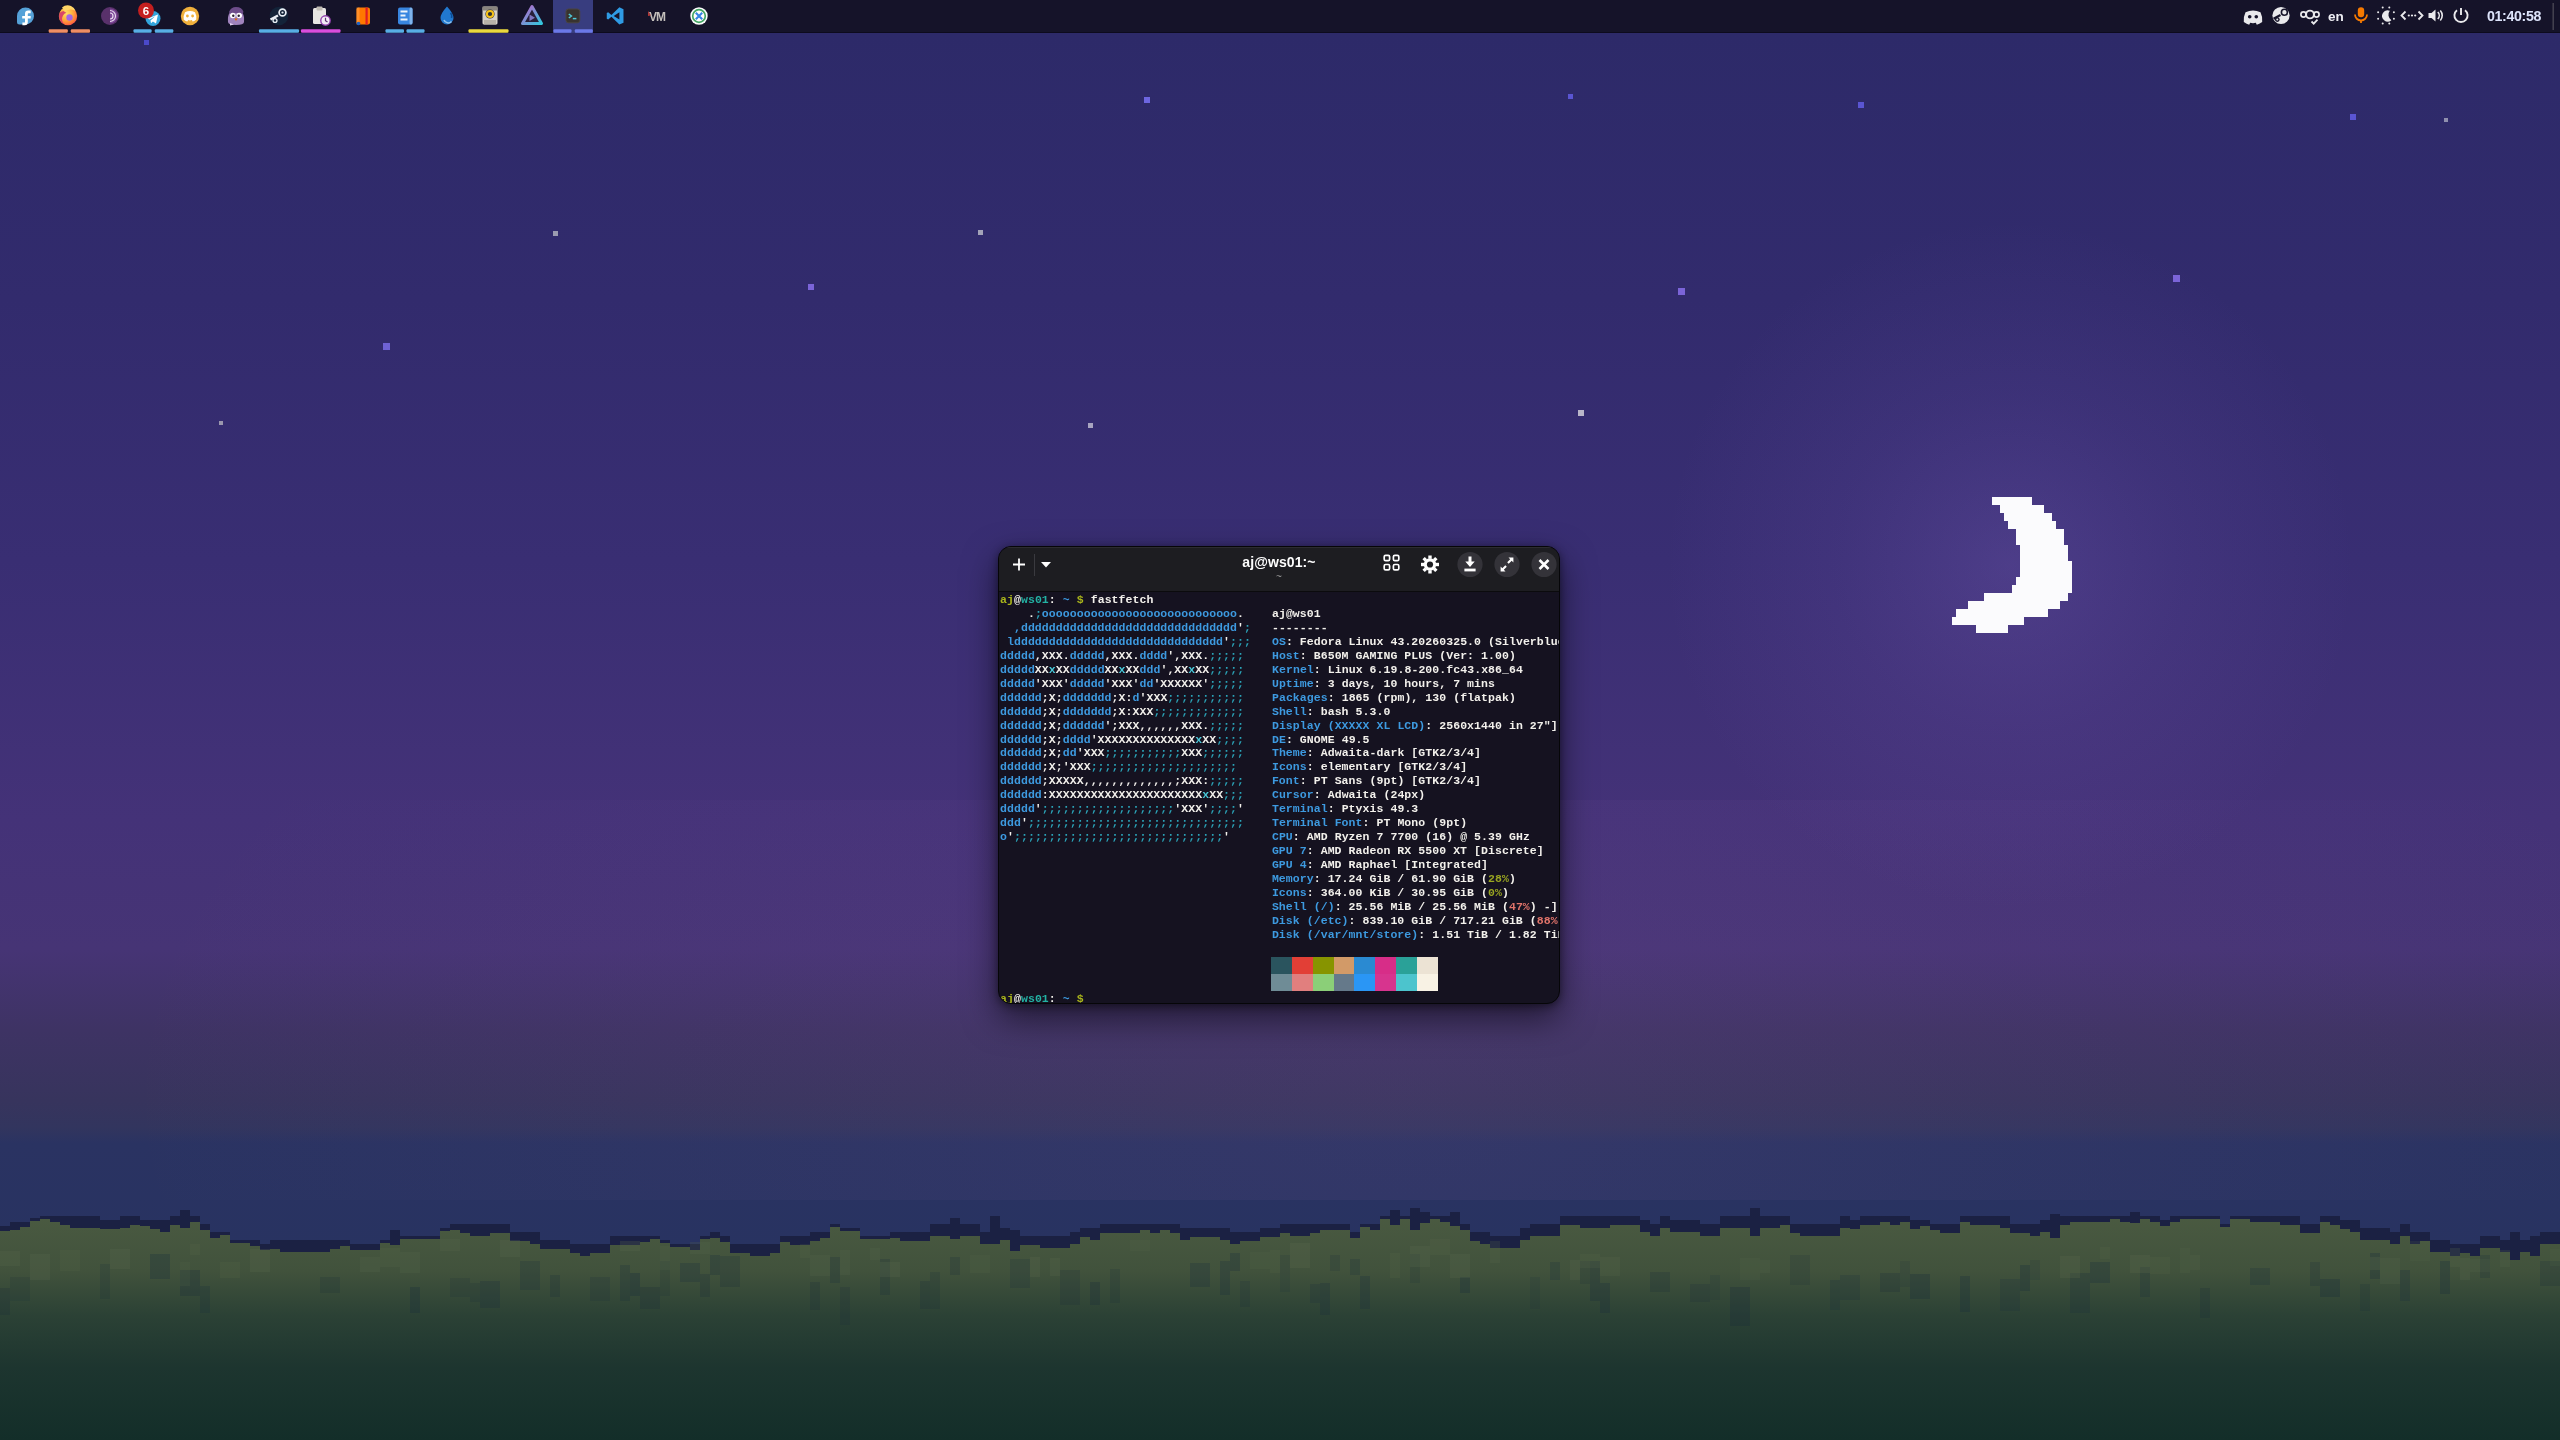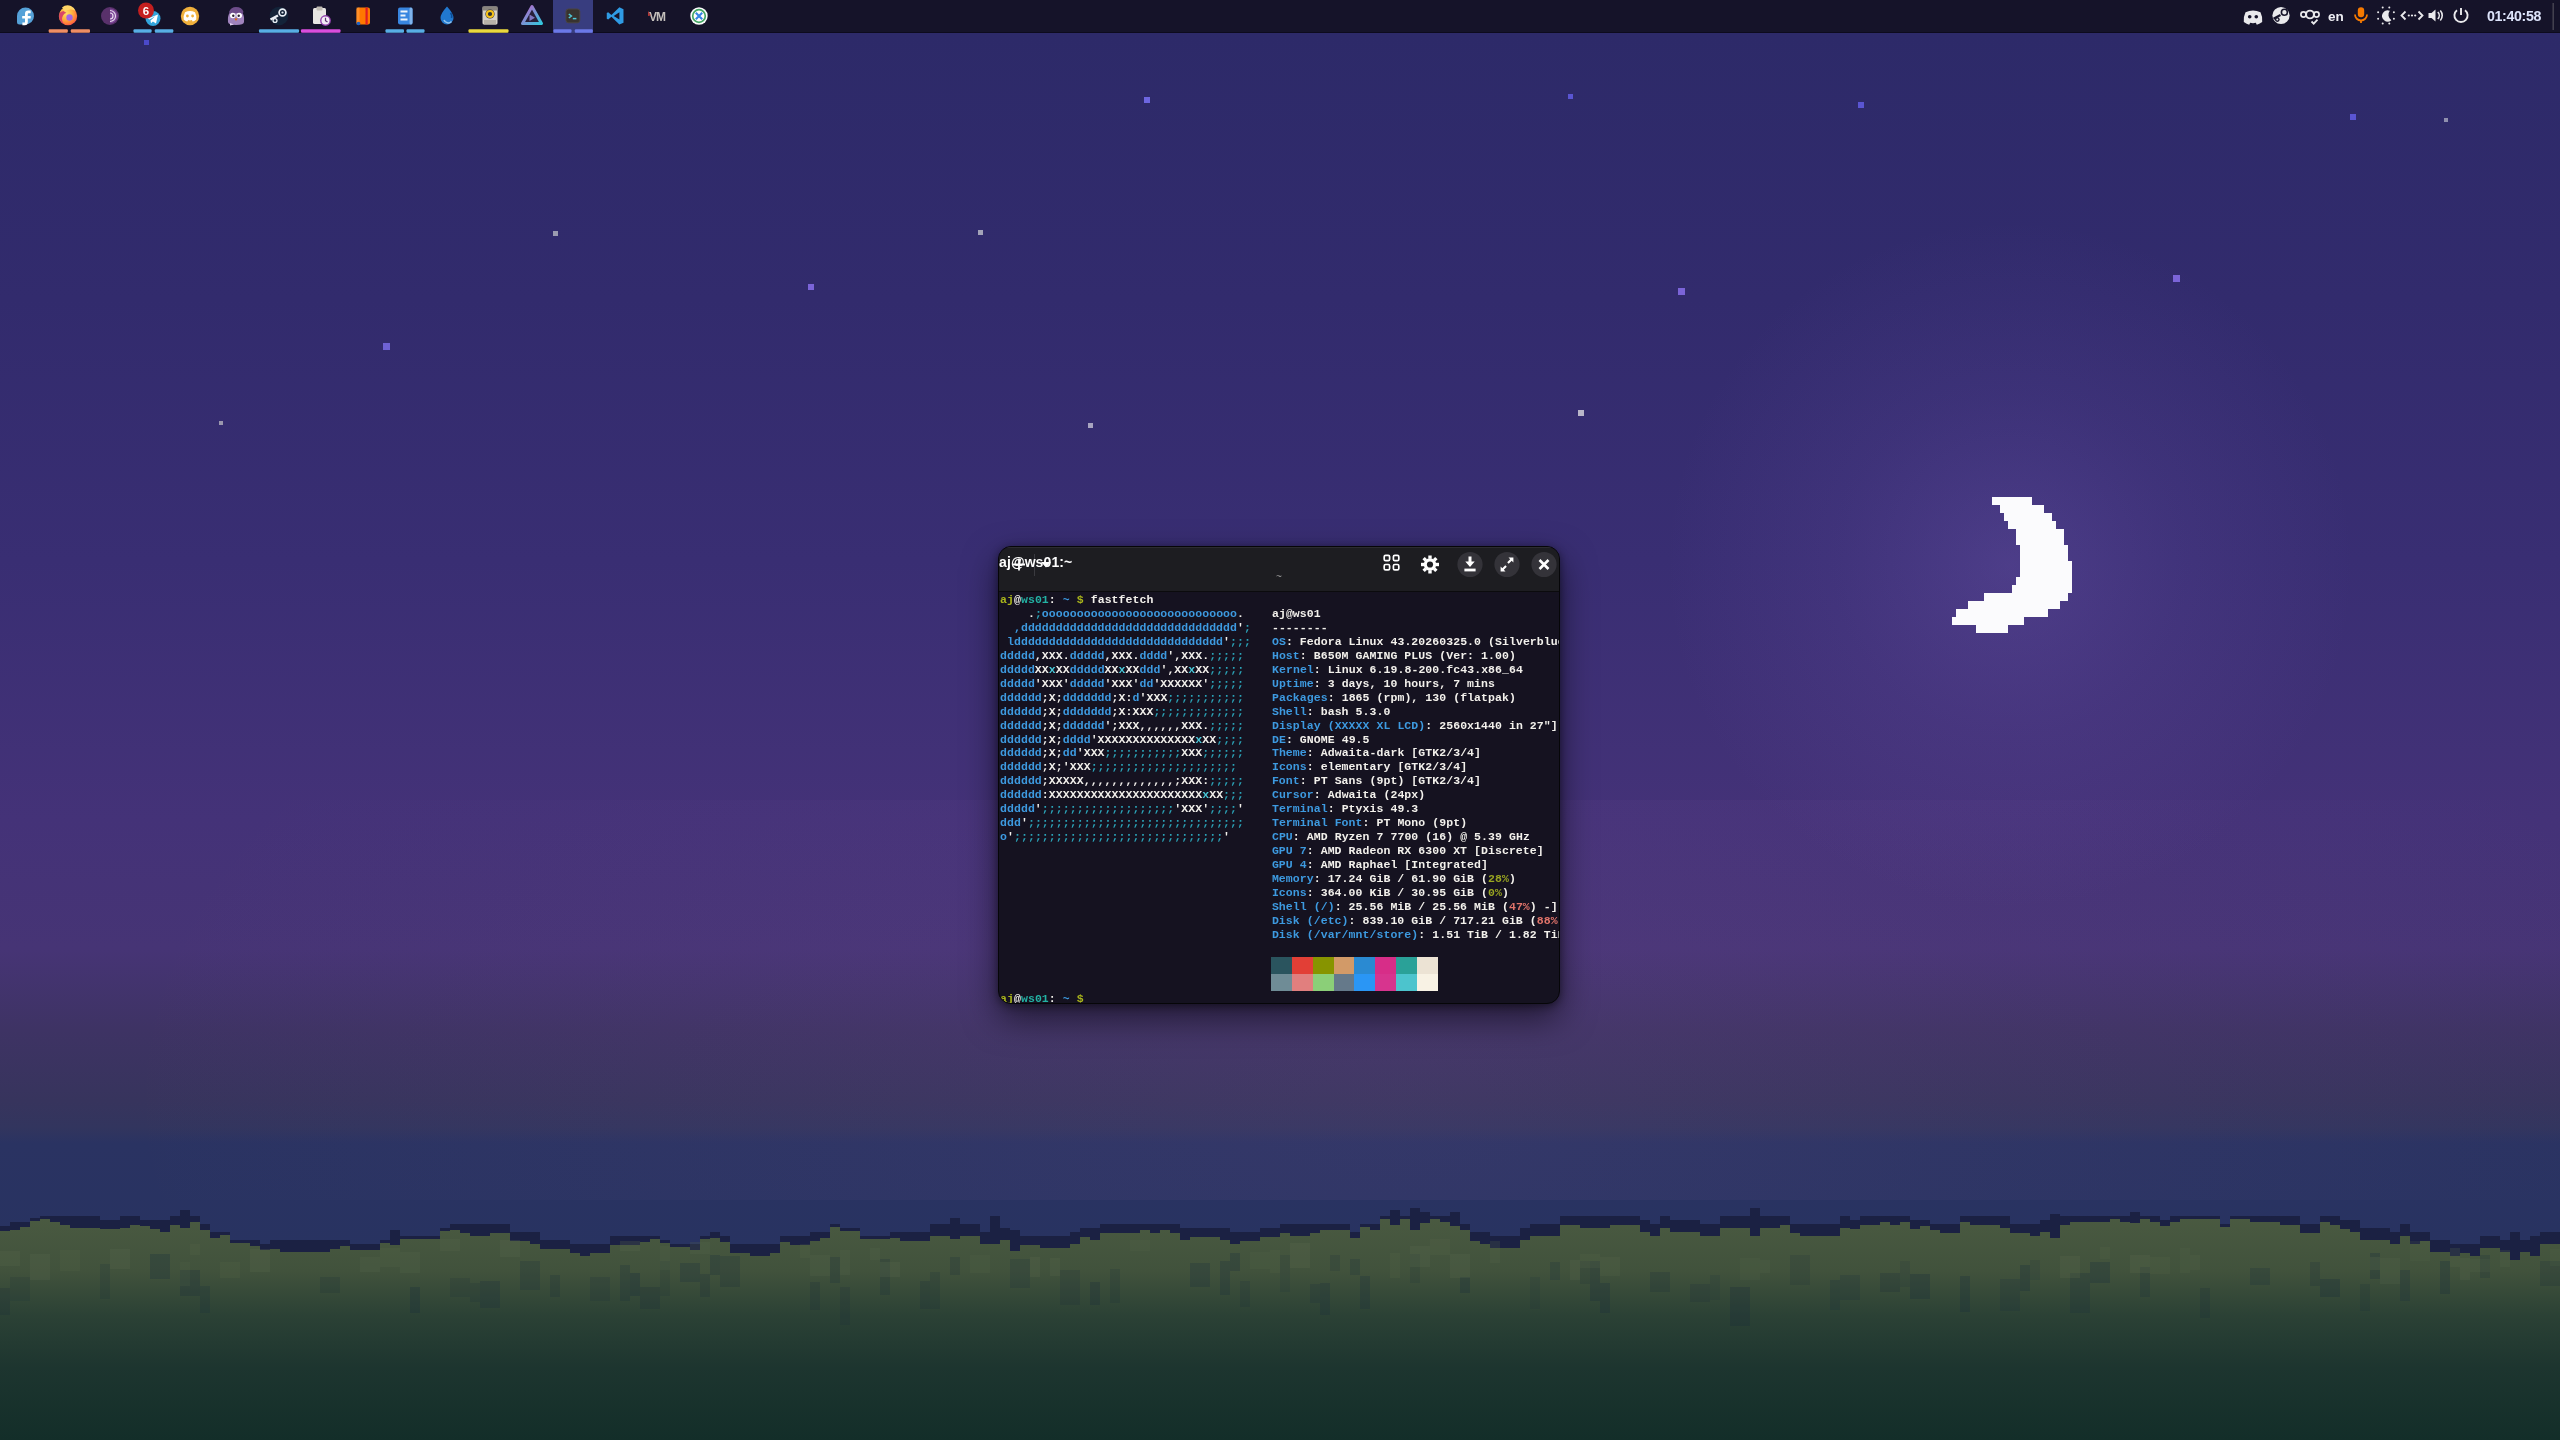--- a/index.html
+++ b/index.html
@@ -1,18 +1,18 @@
 <!DOCTYPE html>
 <html><head><meta charset="utf-8"><style>
 *{margin:0;padding:0;box-sizing:border-box}
 html,body{width:2560px;height:1440px;overflow:hidden;background:#283363;font-family:"Liberation Sans",sans-serif}
 #term{position:absolute;left:998px;top:546px;width:562px;height:458px;border-radius:13px;background:#151220;
  box-shadow:0 14px 34px rgba(0,0,0,0.55),0 2px 8px rgba(0,0,0,0.45);overflow:hidden;border:1px solid #060608}
 #thead{position:absolute;left:0;top:0;width:100%;height:45px;background:#1d1d21;border-bottom:1px solid #0b0b0d;box-shadow:inset 0 1px 0 #2c2c30}
-#ttitle{position:absolute;left:0;top:7px;width:100%;text-align:left;font-weight:bold;font-size:14px;color:#fdfdfd;letter-spacing:0.1px}
+#ttitle{position:absolute;left:0;top:7px;width:100%;text-align:center;font-weight:bold;font-size:14px;color:#fdfdfd;letter-spacing:0.1px}
 #tsub{position:absolute;left:0;top:24px;width:100%;text-align:center;font-size:10px;color:#999}
 #tpre{position:absolute;left:1.0px;top:46.0px;font-family:"Liberation Mono",monospace;
  font-size:11.5px;line-height:13.96px;font-weight:bold;letter-spacing:0.07px;white-space:pre;color:#f3f1ec}
 #tprompt2{position:absolute;left:1.0px;top:444.5px;font-family:Liberation Mono, monospace;font-size:11.5px;line-height:13.96px;font-weight:bold;letter-spacing:0.07px;white-space:pre}
 i{font-style:normal}
 .w{color:#f3f1ec} .b{color:#3d9ae0} .t{color:#2ba4b8} .c{color:#4ac8d8}
 .o{color:#a9b41b} .e{color:#23b2a4} .lb{color:#3d9ae0} .wb{color:#f3f1ec}
 .gr{color:#99a521} .re{color:#e1746a}
 #topbar{position:absolute;left:0;top:0;width:2560px;height:33px;background:#151329;border-bottom:1px solid #0d0b1d}
 </style></head>
@@ -437,21 +437,21 @@
 <i class="w"></i><i class="b">dddddd</i><i class="w">;X;</i><i class="b">ddddddd</i><i class="w">;X:XXX</i><i class="t">;;;;;;;;;;;;;</i><i class="w">    </i><i class="lb">Shell</i><i class="w">: bash 5.3.0</i>
 <i class="w"></i><i class="b">dddddd</i><i class="w">;X;</i><i class="b">dddddd</i><i class="w">';XXX,,,,,,XXX.</i><i class="t">;;;;;</i><i class="w">    </i><i class="lb">Display (XXXXX XL LCD)</i><i class="w">: 2560x1440 in 27"]</i>
 <i class="w"></i><i class="b">dddddd</i><i class="w">;X;</i><i class="b">dddd</i><i class="w">'XXXXXXXXXXXXXX</i><i class="c">x</i><i class="w">XX</i><i class="t">;;;;</i><i class="w">    </i><i class="lb">DE</i><i class="w">: GNOME 49.5</i>
 <i class="w"></i><i class="b">dddddd</i><i class="w">;X;</i><i class="b">dd</i><i class="w">'XXX</i><i class="t">;;;;;;;;;;;</i><i class="w">XXX</i><i class="t">;;;;;;</i><i class="w">    </i><i class="lb">Theme</i><i class="w">: Adwaita-dark [GTK2/3/4]</i>
 <i class="w"></i><i class="b">dddddd</i><i class="w">;X;'XXX</i><i class="t">;;;;;;;;;;;;;;;;;;;;;</i><i class="w">     </i><i class="lb">Icons</i><i class="w">: elementary [GTK2/3/4]</i>
 <i class="w"></i><i class="b">dddddd</i><i class="w">;XXXXX,,,,,,,,,,,,,;XXX:</i><i class="t">;;;;;</i><i class="w">    </i><i class="lb">Font</i><i class="w">: PT Sans (9pt) [GTK2/3/4]</i>
 <i class="w"></i><i class="b">dddddd</i><i class="w">:XXXXXXXXXXXXXXXXXXXXXX</i><i class="c">x</i><i class="w">XX</i><i class="t">;;;</i><i class="w">    </i><i class="lb">Cursor</i><i class="w">: Adwaita (24px)</i>
 <i class="w"></i><i class="b">ddddd</i><i class="w">'</i><i class="t">;;;;;;;;;;;;;;;;;;;</i><i class="w">'XXX'</i><i class="t">;;;;</i><i class="w">'</i><i class="w">    </i><i class="lb">Terminal</i><i class="w">: Ptyxis 49.3</i>
 <i class="w"></i><i class="b">ddd</i><i class="w">'</i><i class="t">;;;;;;;;;;;;;;;;;;;;;;;;;;;;;;;</i><i class="w">    </i><i class="lb">Terminal Font</i><i class="w">: PT Mono (9pt)</i>
 <i class="w"></i><i class="b">o</i><i class="w">'</i><i class="t">;;;;;;;;;;;;;;;;;;;;;;;;;;;;;;</i><i class="w">'</i><i class="w">      </i><i class="lb">CPU</i><i class="w">: AMD Ryzen 7 7700 (16) @ 5.39 GHz</i>
-<i class="w">                                       </i><i class="lb">GPU 7</i><i class="w">: AMD Radeon RX 6300 XT [Discrete]</i>
+<i class="w">                                       </i><i class="lb">GPU 7</i><i class="w">: AMD Radeon RX 5500 XT [Discrete]</i>
 <i class="w">                                       </i><i class="lb">GPU 4</i><i class="w">: AMD Raphael [Integrated]</i>
 <i class="w">                                       </i><i class="lb">Memory</i><i class="w">: 17.24 GiB / 61.90 GiB (</i><i class="gr">28%</i><i class="w">)</i>
 <i class="w">                                       </i><i class="lb">Icons</i><i class="w">: 364.00 KiB / 30.95 GiB (</i><i class="gr">0%</i><i class="w">)</i>
 <i class="w">                                       </i><i class="lb">Shell (/)</i><i class="w">: 25.56 MiB / 25.56 MiB (</i><i class="re">47%</i><i class="w">) -]</i>
 <i class="w">                                       </i><i class="lb">Disk (/etc)</i><i class="w">: 839.10 GiB / 717.21 GiB (</i><i class="re">88%</i><i class="w">)</i>
 <i class="w">                                       </i><i class="lb">Disk (/var/mnt/store)</i><i class="w">: 1.51 TiB / 1.82 TiB</i></pre>
     <div id="tprompt2"><i class="o">aj</i><i class="w">@</i><i class="e">ws01</i><i class="w">: </i><i class="b">~</i><i class="w"> </i><i class="o">$</i></div>
     <div style="position:absolute;left:272.05px;top:410.30px;width:20.85px;height:16.75px;background:#2a545e"></div>
     <div style="position:absolute;left:292.90px;top:410.30px;width:20.85px;height:16.75px;background:#e23f36"></div>
     <div style="position:absolute;left:313.75px;top:410.30px;width:20.85px;height:16.75px;background:#879400"></div>

